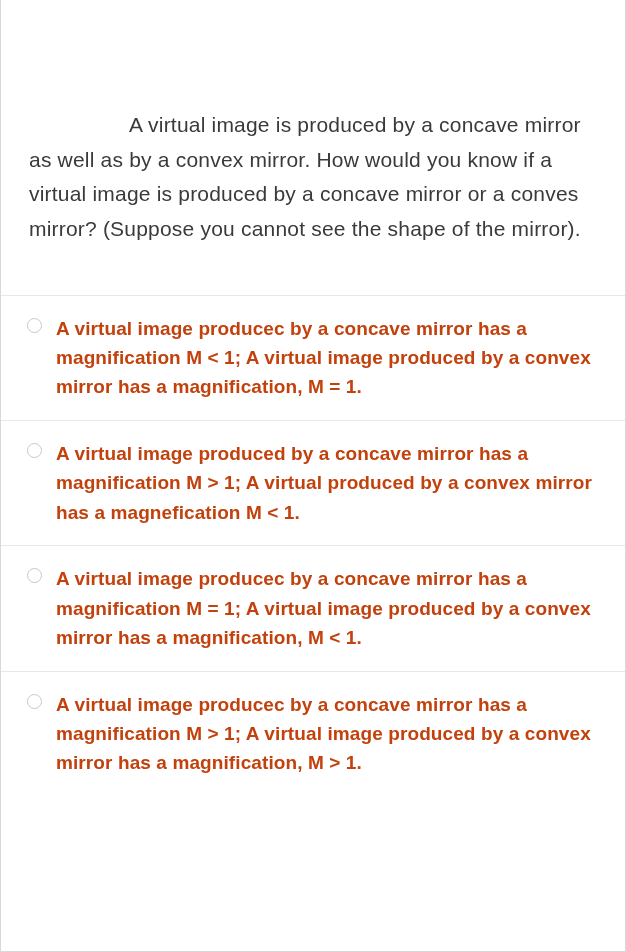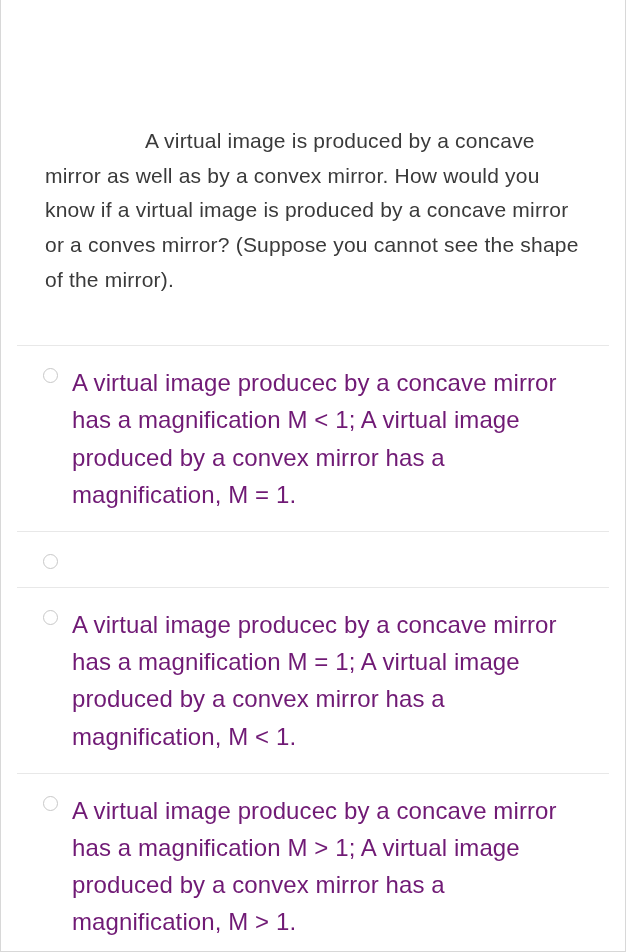--- a/index.html
+++ b/index.html
@@ -10,21 +10,21 @@
     body {
       font-family: -apple-system, BlinkMacSystemFont, 'Segoe UI', Arial, sans-serif;
       background: #fff;
       width: 626px;
       height: 952px;
     }
     .question-card {
       border: 1px solid #d8d8d8;
       border-top: none;
       height: 952px;
-      padding: 16px;
+      padding: 0;
     }
     .question-text {
       padding: 108px 28px 48px 28px;
       font-size: 21px;
       line-height: 1.65;
       color: #3a3a3a;
       letter-spacing: 0.2px;
     }
     .question-text .indent {
       display: inline-block;
@@ -46,40 +46,42 @@
     .radio {
       flex-shrink: 0;
       width: 15px;
       height: 15px;
       border: 1.5px solid #c8c8c8;
       border-radius: 50%;
       margin-top: 4px;
       background: #fff;
     }
     .option-text {
-      font-size: 24px;
+      font-size: 19px;
       line-height: 1.55;
-      color: #701a75;
+      color: #c2410c;
       letter-spacing: 0.1px;
+      font-weight: bold;
     }
   </style>
 </head>
 <body>
 
 <div class="question-card">
   <div class="question-text">
     <span class="indent"></span><span>A virtual image is produced by a concave mirror as well as by a convex mirror. How would you know if a virtual image is produced by a concave mirror or a conves mirror? (Suppose you cannot see the shape of the mirror).</span>
   </div>
   <div class="options">
     <label class="option">
       <span class="radio"></span>
       <span class="option-text">A virtual image producec by a concave mirror has a magnification M &lt; 1; A virtual image produced by a convex mirror has a magnification, M = 1.</span>
     </label>
     <label class="option">
       <span class="radio"></span>
+      <span class="option-text">A virtual image produced by a concave mirror has a magnification M &gt; 1; A virtual produced by a convex mirror has a magnefication M &lt; 1.</span>
     </label>
     <label class="option">
       <span class="radio"></span>
       <span class="option-text">A virtual image producec by a concave mirror has a magnification M = 1; A virtual image produced by a convex mirror has a magnification, M &lt; 1.</span>
     </label>
     <label class="option">
       <span class="radio"></span>
       <span class="option-text">A virtual image producec by a concave mirror has a magnification M &gt; 1; A virtual image produced by a convex mirror has a magnification, M &gt; 1.</span>
     </label>
   </div>

